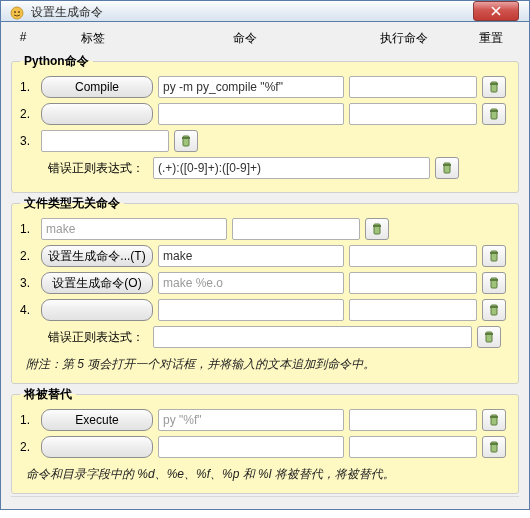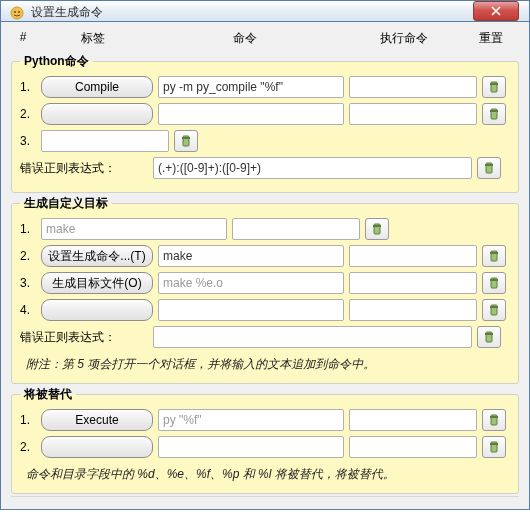--- a/index.html
+++ b/index.html
@@ -19,21 +19,21 @@
 fieldset{border:1px solid #cfcfcf;border-radius:3px;padding:6px 8px 8px;margin-bottom:2px;background:#fef9c3}
 legend{font-weight:bold;padding:0 4px;color:#000}
 .row{display:flex;align-items:center;margin-bottom:5px;gap:5px}
 .num{width:16px}
 .btn{width:112px;height:22px;background:linear-gradient(#fdfdfd,#efefef 45%,#e2e2e2);border:1px solid #8e8e8e;border-radius:9px;display:flex;align-items:center;justify-content:center;cursor:pointer;overflow:hidden;white-space:nowrap}
 .inp{height:22px;border:1px solid #b0b0b0;border-radius:2px;background:#fff;padding:0 4px;color:#333;display:flex;align-items:center;overflow:hidden;white-space:nowrap}
 .inp.ph{color:#9a9a9a}
 .cmd{width:186px}
 .wd{width:128px}
 .icobtn{width:24px;height:22px;background:linear-gradient(#fdfdfd,#e8e8e8);border:1px solid #9a9a9a;border-radius:3px;display:flex;align-items:center;justify-content:center;cursor:pointer}
-.reglab{width:128px;text-align:left;padding-right:4px}
+.reglab{width:128px;text-align:right;padding-right:4px}
 .note{font-style:italic;padding:3px 6px 2px;color:#222}
 .footer{display:flex;justify-content:flex-end;gap:8px;padding:10px 4px 0;border-top:1px solid #d8d8d8;margin-top:auto}
 </style>
 </head>
 <body>
 
 <div class="titlebar">
   <span class="ico">
     <svg width="16" height="16" viewBox="0 0 16 16">
         <circle cx="8" cy="8" r="6" fill="#f3c14b" stroke="#c79a2a"></circle>
@@ -93,32 +93,32 @@
           <div class="icobtn">
             <svg width="14" height="14" viewBox="0 0 14 14">
               <rect x="4" y="2" width="6" height="10" rx="1" fill="#9fc37a" stroke="#5d7d3f"></rect>
               <rect x="3" y="3" width="8" height="2" fill="#5d7d3f"></rect>
             </svg>
           </div>
         </div>
       </div>
 <div class="row">
   <span class="reglab">错误正则表达式：</span>
-  <div class="inp" style="width:319px">(.+):([0-9]+):([0-9]+)</div>
+  <div class="inp" style="width:277px">(.+):([0-9]+):([0-9]+)</div>
   <div class="icobtn">
           <svg width="14" height="14" viewBox="0 0 14 14">
             <rect x="4" y="2" width="6" height="10" rx="1" fill="#9fc37a" stroke="#5d7d3f"></rect>
             <rect x="3" y="3" width="8" height="2" fill="#5d7d3f"></rect>
           </svg>
         </div>
 </div>
 </fieldset>
 
 <fieldset>
-<legend>生成自定义目标</legend>
+<legend>文件类型无关命令</legend>
 <div id="indep-rows">
         <div class="row">
           <span class="num">1.</span>
           <div class="inp cmd ph">make</div>
           <div class="inp wd"></div>
           <div class="icobtn">
             <svg width="14" height="14" viewBox="0 0 14 14">
               <rect x="4" y="2" width="6" height="10" rx="1" fill="#9fc37a" stroke="#5d7d3f"></rect>
               <rect x="3" y="3" width="8" height="2" fill="#5d7d3f"></rect>
             </svg>
@@ -131,21 +131,21 @@
           <div class="inp wd"></div>
           <div class="icobtn">
             <svg width="14" height="14" viewBox="0 0 14 14">
               <rect x="4" y="2" width="6" height="10" rx="1" fill="#9fc37a" stroke="#5d7d3f"></rect>
               <rect x="3" y="3" width="8" height="2" fill="#5d7d3f"></rect>
             </svg>
           </div>
         </div>
         <div class="row">
           <span class="num">3.</span>
-          <div class="btn">生成目标文件(O)</div>
+          <div class="btn">设置生成命令(O)</div>
           <div class="inp cmd ph">make %e.o</div>
           <div class="inp wd"></div>
           <div class="icobtn">
             <svg width="14" height="14" viewBox="0 0 14 14">
               <rect x="4" y="2" width="6" height="10" rx="1" fill="#9fc37a" stroke="#5d7d3f"></rect>
               <rect x="3" y="3" width="8" height="2" fill="#5d7d3f"></rect>
             </svg>
           </div>
         </div>
         <div class="row">

